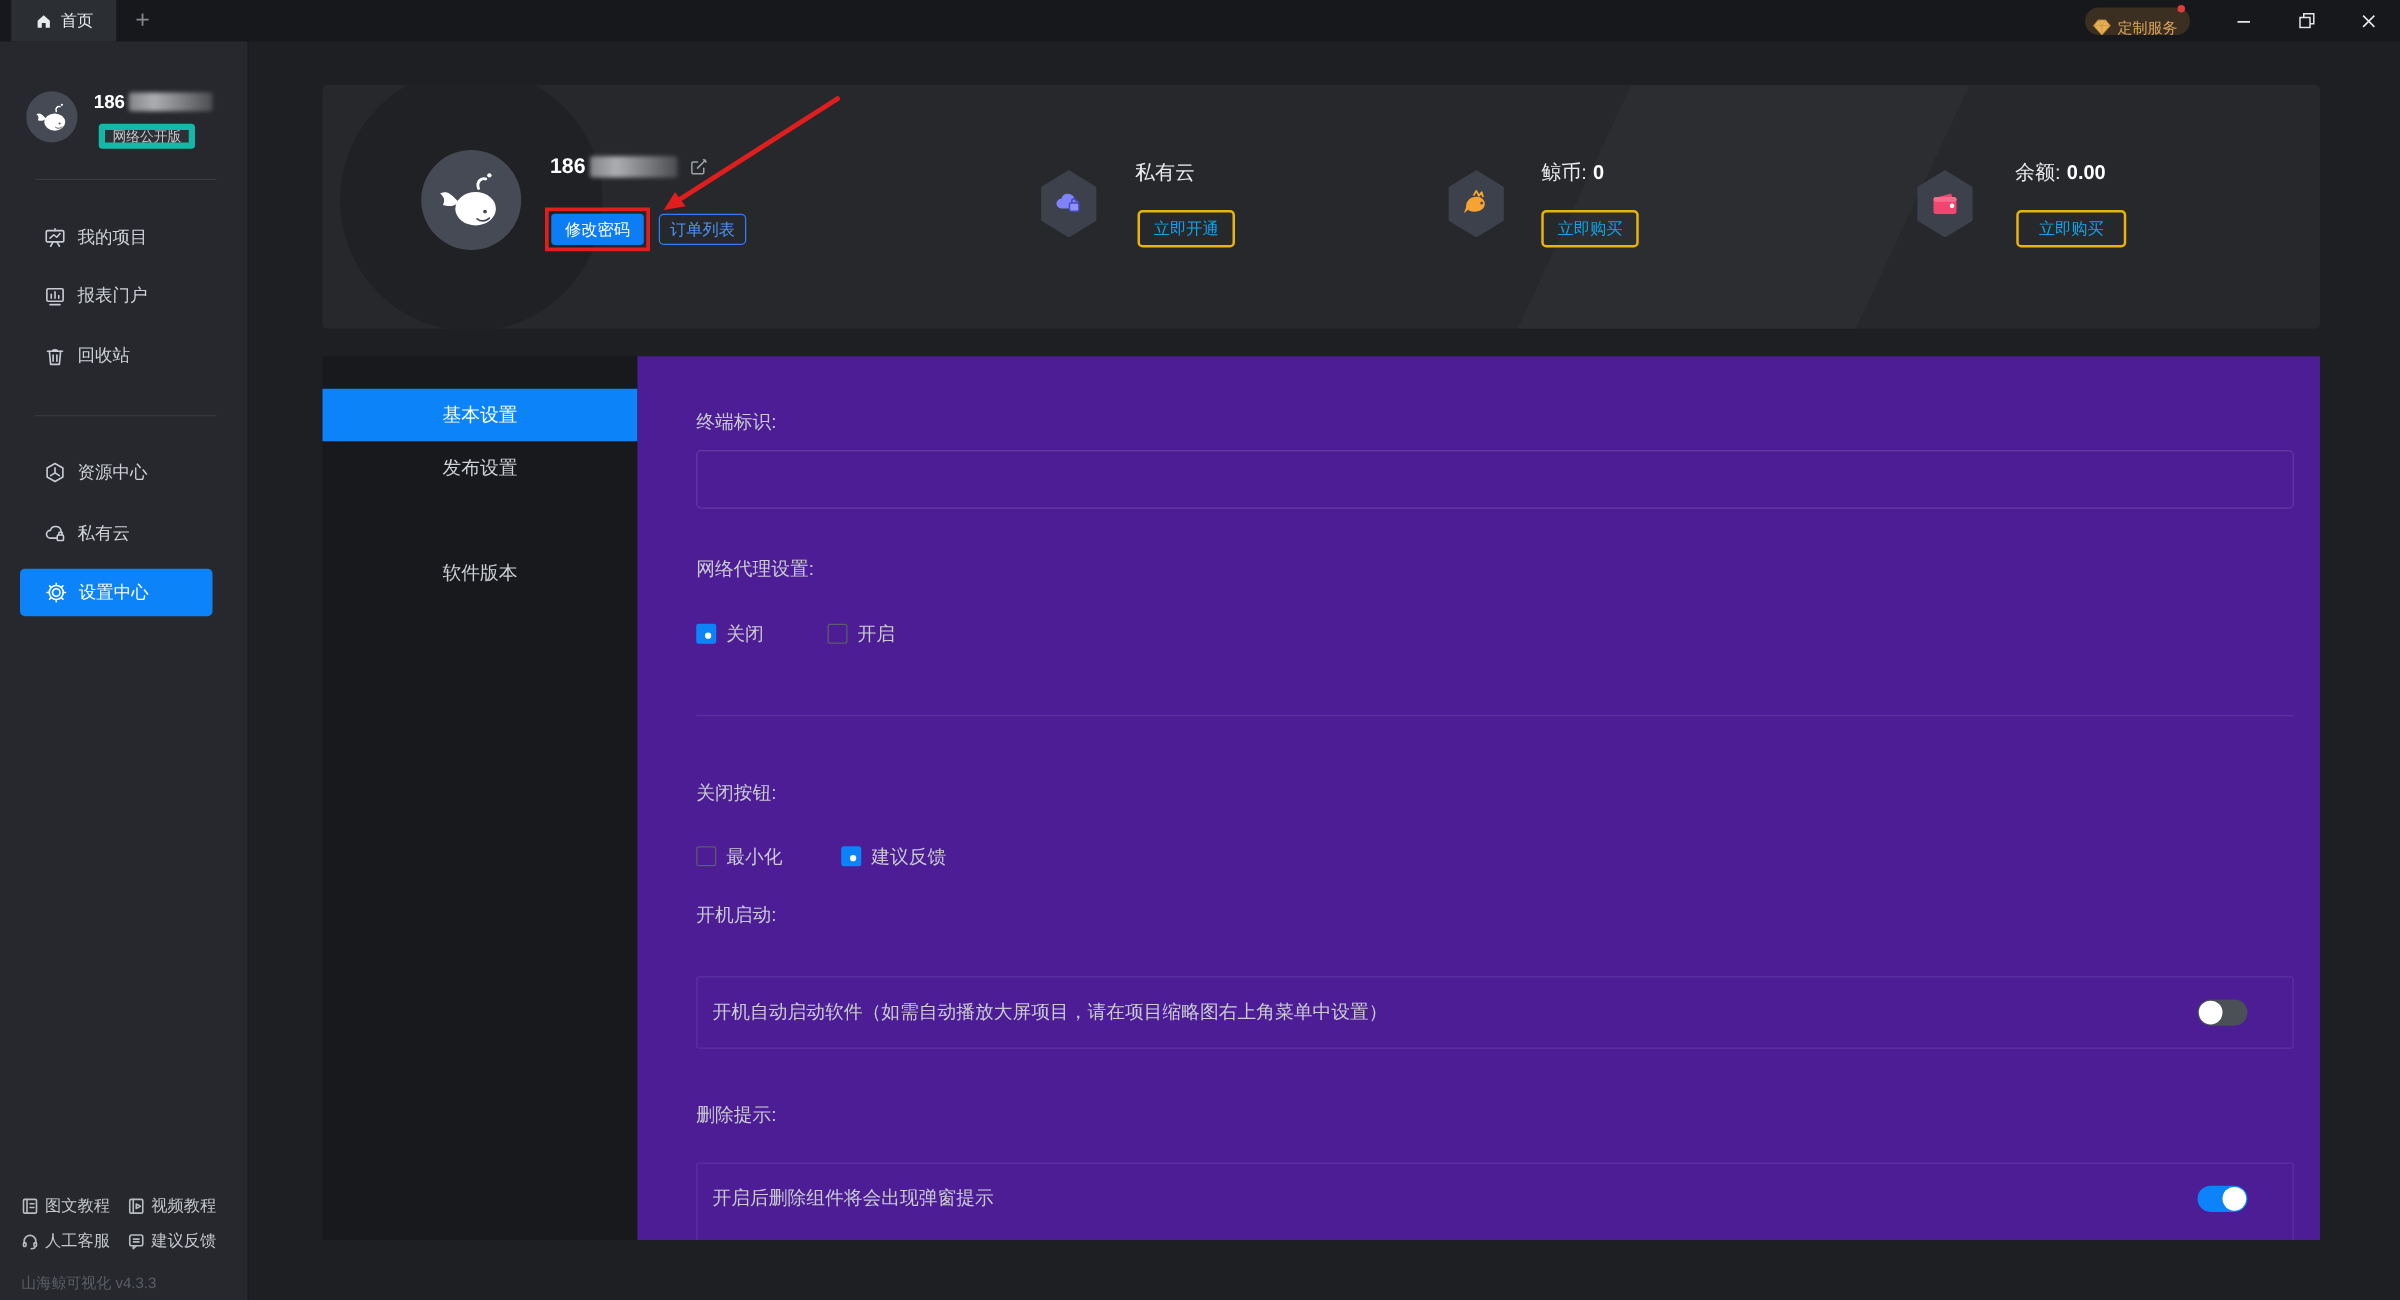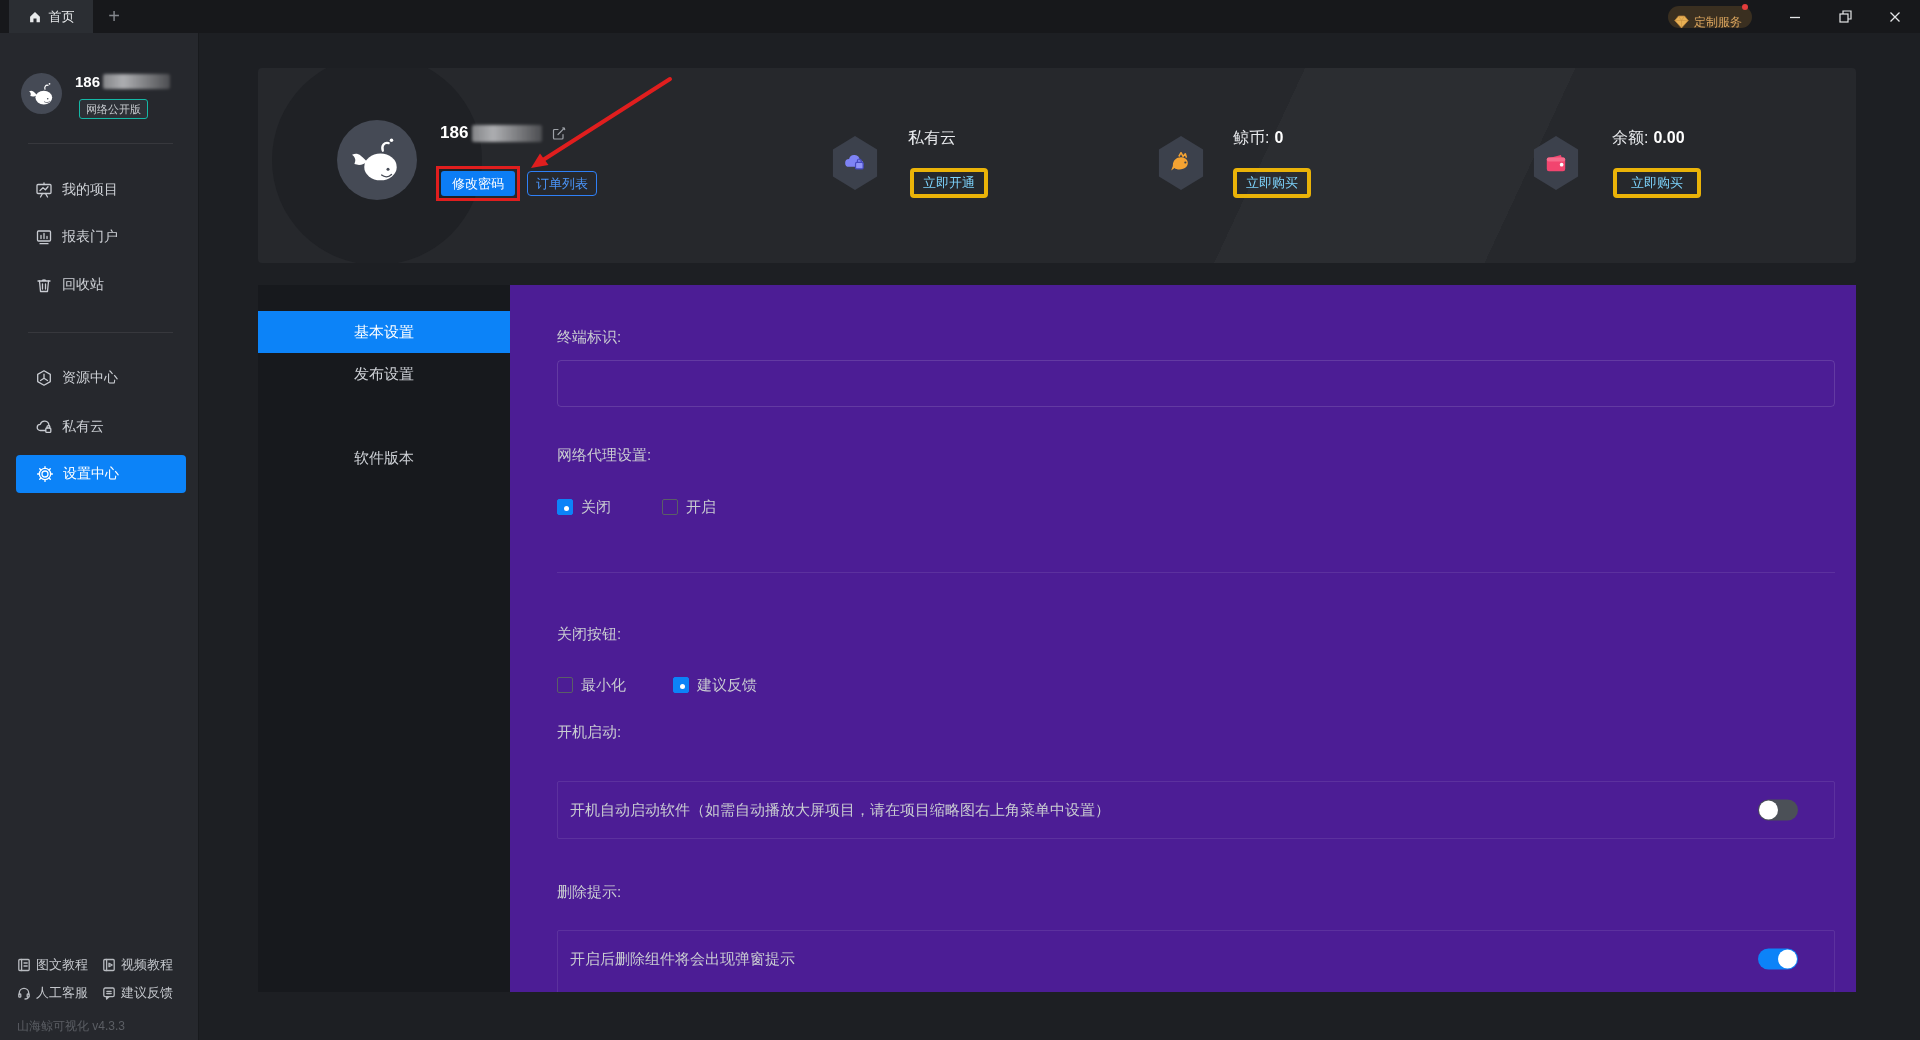--- a/index.html
+++ b/index.html
@@ -23,26 +23,26 @@
   .winbtn svg { display:block; }
 
   
   .sidebar { position:absolute; left:0; top:33px; width:199px; height:1007px; background:#26282d;
     box-shadow:inset -1px 0 0 rgba(0,0,0,.35); z-index:20; }
   .avatar-sm { position:absolute; left:21px; top:40px; width:41px; height:41px; border-radius:50%; background:#454a55;
     display:flex; align-items:center; justify-content:center; }
   .uname { position:absolute; left:75px; top:40px; font-size:15px; font-weight:bold; color:#fff; display:flex; align-items:center; }
   .blur-strip { display:inline-block; height:15px; width:67px; margin-left:3px; border-radius:2px;
     background:linear-gradient(90deg,#8e8f92,#bcbdc0 30%,#77787b 75%,#505155); filter:blur(1.5px); opacity:.9; }
-  .plan-badge { position:absolute; left:79px; top:66px; height:20px; padding:0 6px; border:1px solid #14b8a6; border-radius:3px;
+  .plan-badge { position:absolute; left:79px; top:66px; height:20px; padding:0 6px; border:5px solid #14b8a6; border-radius:3px;
     font-size:11px; color:#c5c8cd; display:flex; align-items:center; background:#2d3036; }
   .side-div { position:absolute; left:28px; width:145px; height:1px; background:rgba(255,255,255,.08); }
   .side-item { position:absolute; left:0; width:199px; height:30px; display:flex; align-items:center; color:#ced1d6; font-size:14px; cursor:default; }
   .side-item .ic { width:18px; height:18px; margin-left:35px; margin-right:9px; color:#c9ccd2; flex:none; }
-  .side-item.active-box { left:16px; width:170px; height:38px; background:#0c83f8; border-radius:4px; color:#fff; }
+  .side-item.active-box { left:16px; width:154px; height:38px; background:#0c83f8; border-radius:4px; color:#fff; }
   .side-item.active-box .ic { margin-left:20px; color:#fff; }
   .foot-link { position:absolute; height:18px; display:flex; align-items:center; gap:5px; font-size:13px; color:#c3c6cb; }
   .foot-link .ic { width:14px; height:14px; color:#b8bbc0; flex:none; }
   .version { position:absolute; left:17px; top:985px; font-size:12px; color:#5b5e64; }
 
   
   .banner { position:absolute; left:258px; top:68px; width:1598px; height:195px; background:#26282c; border-radius:4px; overflow:hidden; }
   .banner::before { content:""; position:absolute; left:14px; top:-13px; width:210px; height:210px; border-radius:50%;
     background:#1f2125; }
   .banner::after { content:""; position:absolute; inset:0;
@@ -55,22 +55,22 @@
   .btn-solid { position:absolute; left:183px; top:103px; width:74px; height:25px; background:#0c7df5; border:none; border-radius:3px;
     color:#fff; font-size:13px; display:flex; align-items:center; justify-content:center; z-index:2; font-family:inherit; }
   .btn-ghost-sm { position:absolute; left:269px; top:103px; width:70px; height:25px; background:transparent; border:1px solid #2f80f7;
     border-radius:4px; color:#4a94f8; font-size:13px; display:flex; align-items:center; justify-content:center; z-index:2; font-family:inherit; }
   .annot-box { position:absolute; left:178px; top:98px; width:84px; height:35px; border:3px solid #e01e1e; z-index:3; pointer-events:none; }
   .hexwrap { position:absolute; width:48px; height:54px; z-index:2; }
   .hex { width:100%; height:100%; background:#3c414c; clip-path:polygon(50% 0,96% 25%,96% 75%,50% 100%,4% 75%,4% 25%);
     display:flex; align-items:center; justify-content:center; }
   .card-title { position:absolute; font-size:16px; color:#e9ebee; z-index:2; display:flex; align-items:baseline; gap:5px; }
   .card-title b { color:#fff; font-size:16px; }
-  .btn-ghost { position:absolute; height:30px; background:transparent; border:4px solid #eab308; border-radius:4px;
-    color:#7dd3fc; font-size:13px; display:flex; align-items:center; justify-content:center; z-index:2; font-family:inherit; }
+  .btn-ghost { position:absolute; height:30px; background:transparent; border:2px solid #eab308; border-radius:4px;
+    color:#0ea5e9; font-size:13px; display:flex; align-items:center; justify-content:center; z-index:2; font-family:inherit; }
 
   
   .arrow-svg { position:absolute; left:490px; top:60px; width:200px; height:120px; z-index:40; pointer-events:none; }
 
   
   .tabs-col { position:absolute; left:258px; top:285px; width:252px; height:707px; background:#17191d; }
   .tab { position:absolute; left:0; width:252px; height:42px; display:flex; align-items:center; justify-content:center;
     font-size:15px; color:#cdd0d5; cursor:default; }
   .tab.active { background:#0c83f8; color:#fff; }
   .content { position:absolute; left:510px; top:285px; width:1346px; height:707px; background:#4c1d95; overflow:hidden; }

